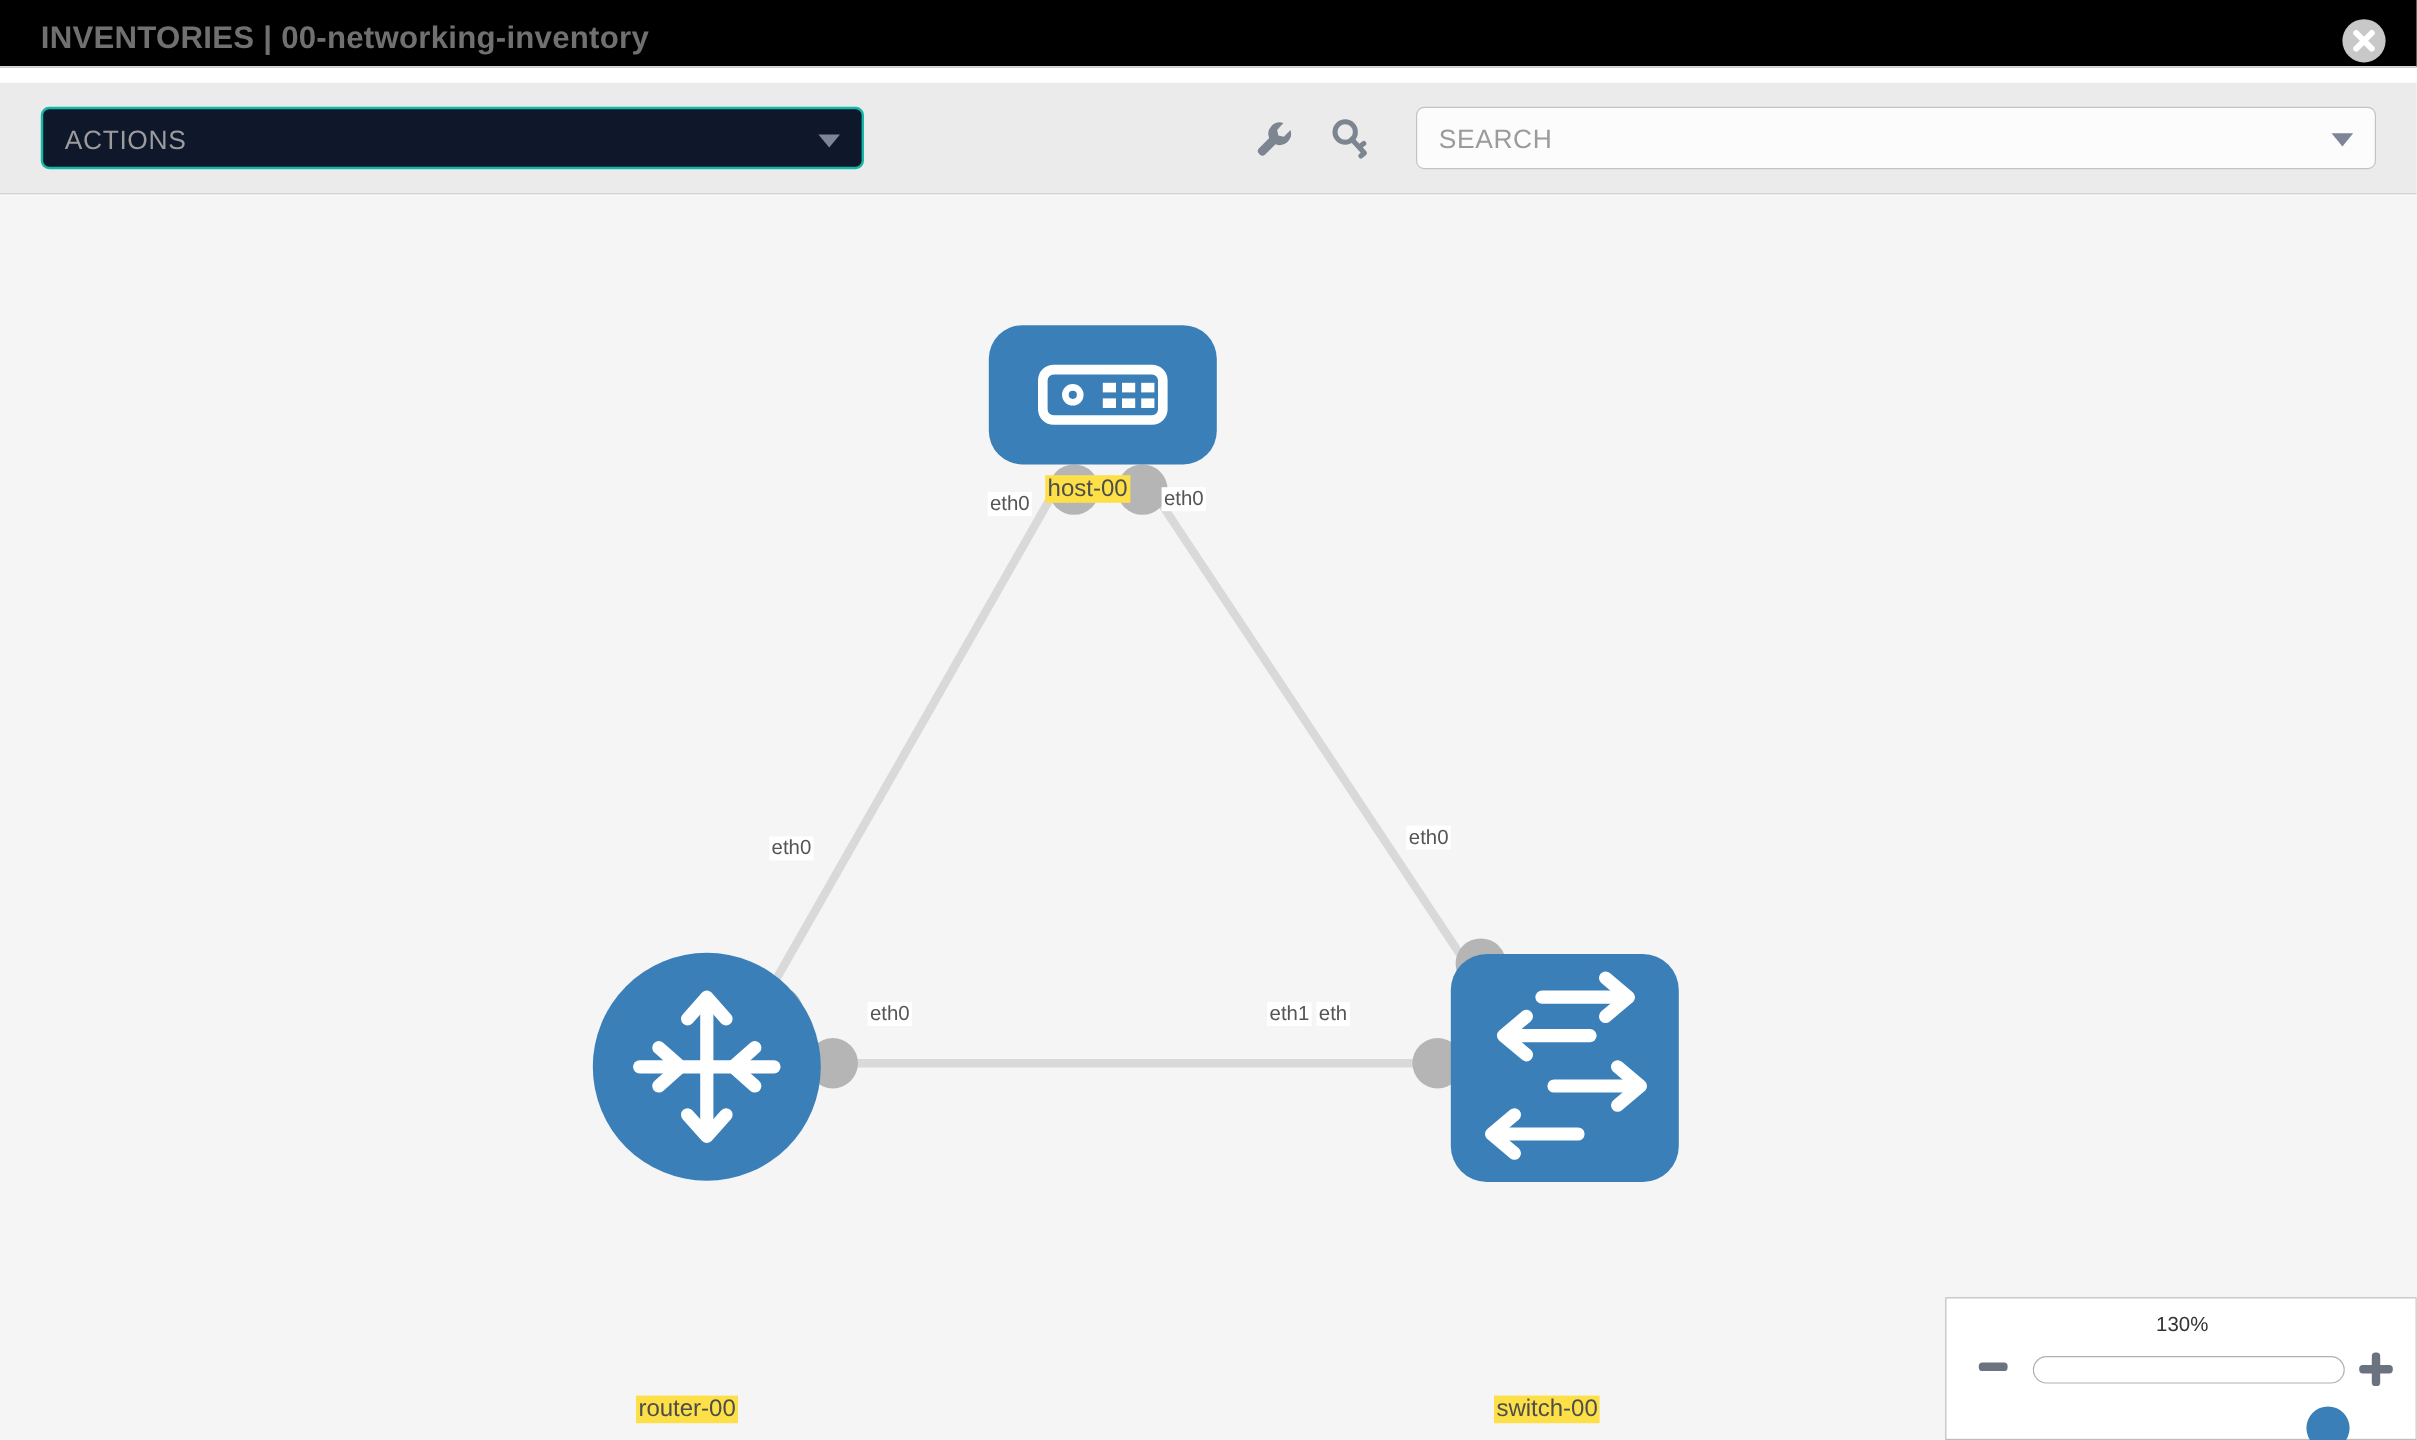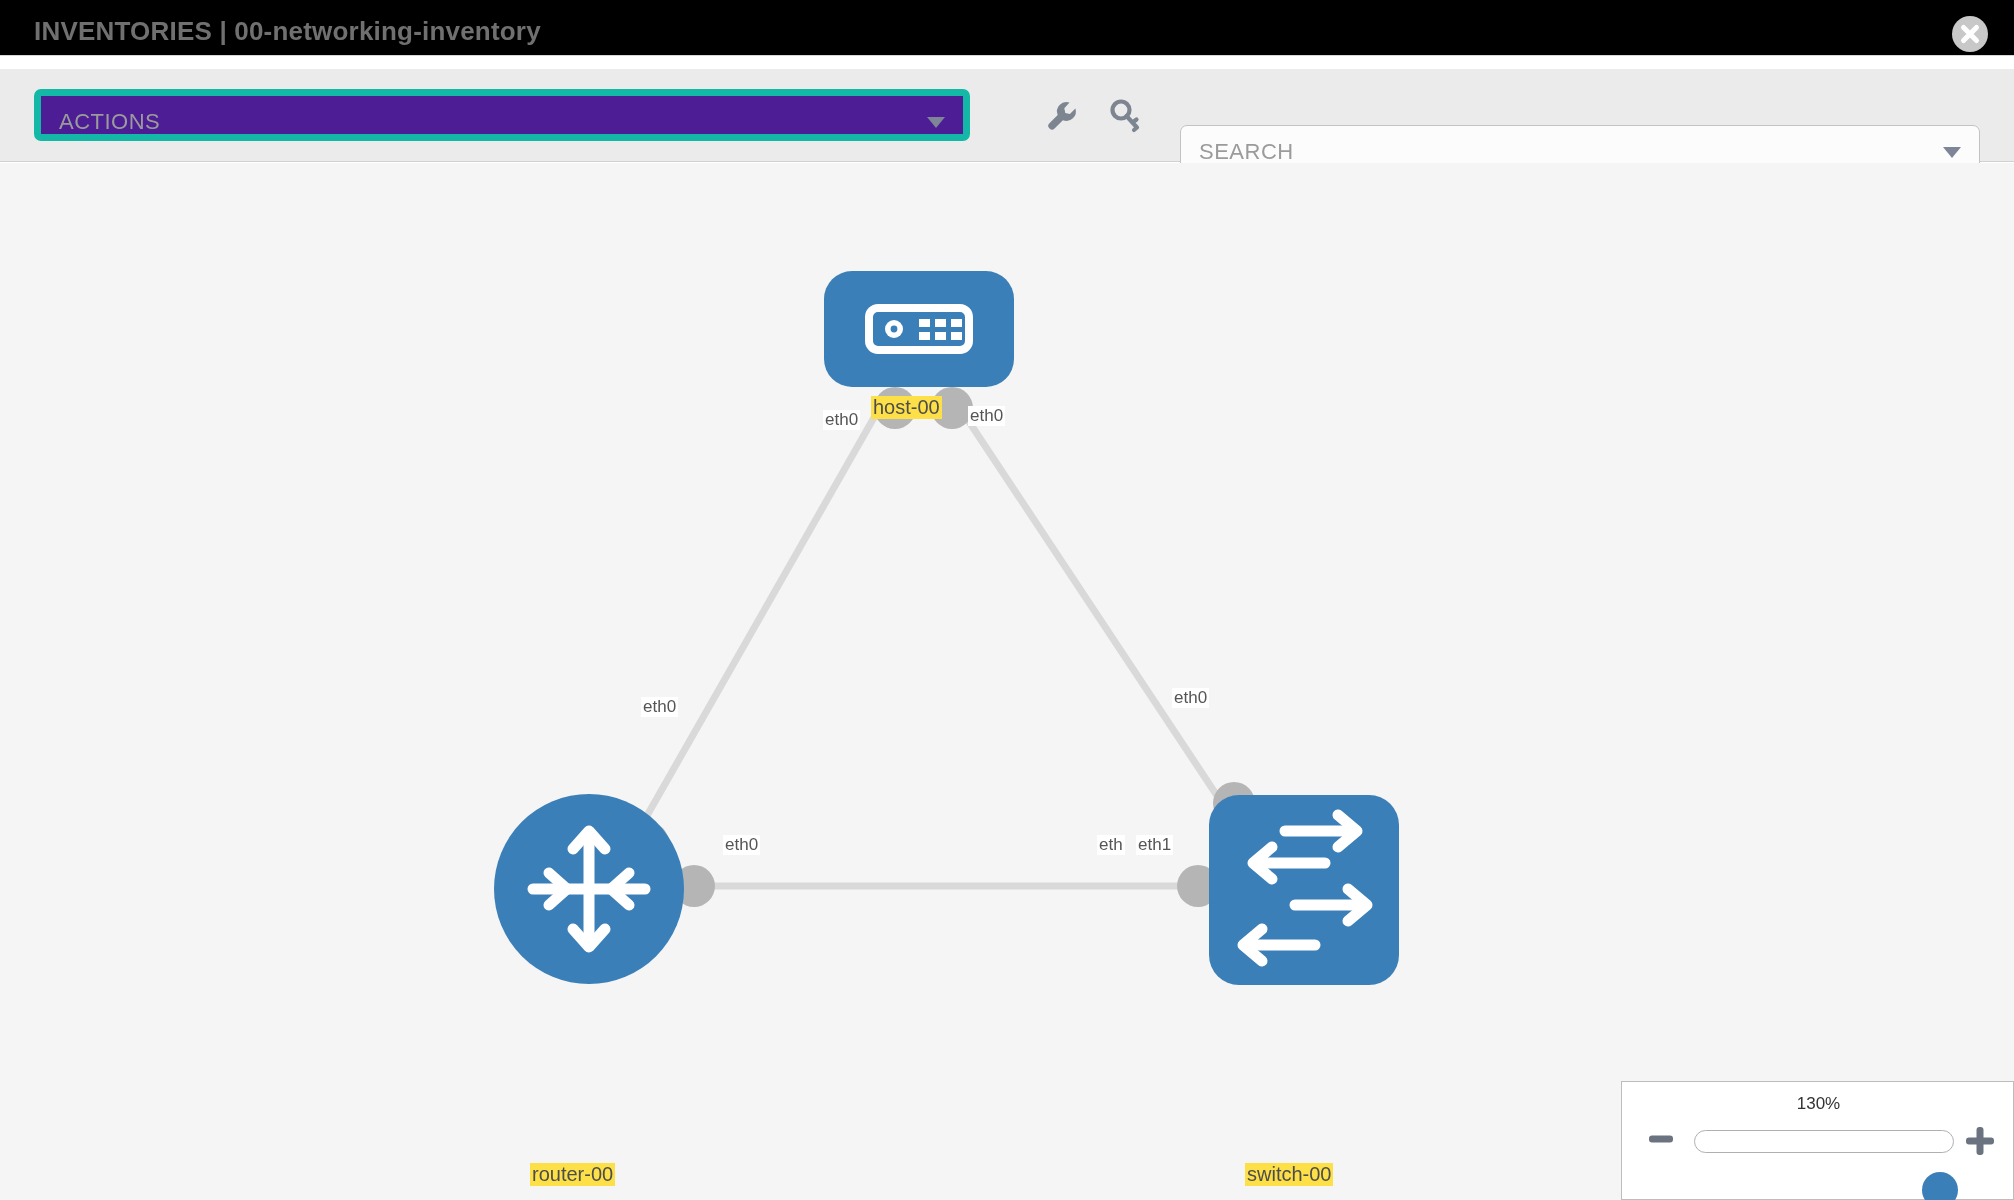--- a/index.html
+++ b/index.html
@@ -42,23 +42,23 @@
 
   
   .toolbar {
     position: absolute; left: 0; top: 69px;
     width: 2014px; height: 93px;
     background: #ebebeb;
     border-bottom: 1px solid #d0d0d0;
   }
   .actions-select {
     position: absolute; left: 34px; top: 20px;
-    width: 936px; height: 52px;
-    background: #4c1d95;
-    border: 7px solid #14b8a6;
+    width: 686px; height: 52px;
+    background: #0f172a;
+    border: 2px solid #14b8a6;
     border-radius: 7px;
     cursor: pointer;
   }
   .actions-label {
     position: absolute; left: 18px; top: 13px;
     font-size: 22px; color: #9b9b9b;
     letter-spacing: 0.5px;
   }
   .caret {
     position: absolute; right: 18px; top: 21px;
@@ -74,21 +74,20 @@
   }
   #wrench-ic { left: 1040px; }
   #key-ic    { left: 1105px; }
   .search-box {
     position: absolute; left: 1180px; top: 20px;
     width: 800px; height: 52px;
     background: #fcfcfc;
     border: 1px solid #c3c3c3;
     border-radius: 7px;
     cursor: text;
-    margin-top: 36px;
   }
   .search-label {
     position: absolute; left: 18px; top: 13px;
     font-size: 22px; color: #9b9b9b;
     letter-spacing: 0.5px;
   }
 
   
   .canvas {
     position: absolute; left: 0; top: 163px;
@@ -261,21 +260,21 @@
     <div class="node-label" style="left:871px; top:233px;">host-00</div>
     <div class="node-label" style="left:530px; top:1000px;">router-00</div>
     <div class="node-label" style="left:1245px; top:1000px;">switch-00</div>
 
     <div class="iface-label" style="left:823px; top:247px;">eth0</div>
     <div class="iface-label" style="left:968px; top:243px;">eth0</div>
     <div class="iface-label" style="left:641px; top:534px;">eth0</div>
     <div class="iface-label" style="left:1172px; top:525px;">eth0</div>
     <div class="iface-label" style="left:723px; top:672px;">eth0</div>
     <div class="iface-label" style="left:1097px; top:672px;">eth</div>
-    <div class="iface-label" style="left:1136px; top:672px;">eth1</div>
+    <div class="iface-label" style="left:1056px; top:672px;">eth1</div>
 
   </div>
 
   <div class="zoom-panel">
     <div class="zoom-value">130%</div>
 
     <div class="zoom-minus">
       <svg width="26" height="26" viewBox="0 0 26 26">
         <rect x="1" y="9.5" width="24" height="7" rx="3" fill="#6b7280"></rect>
       </svg>

